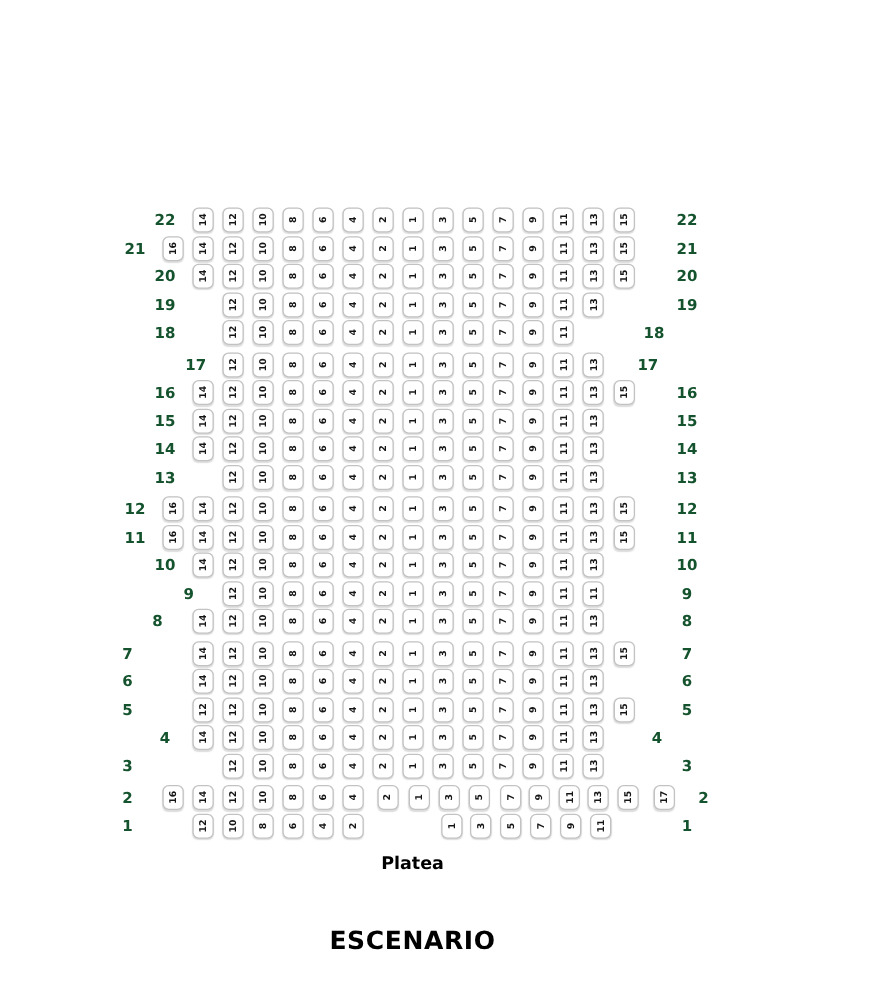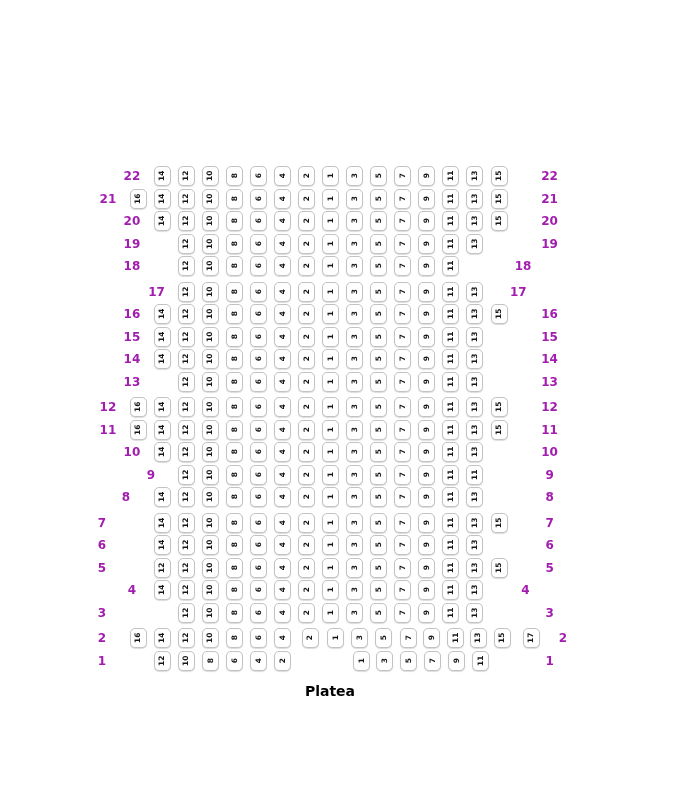--- a/index.html
+++ b/index.html
@@ -16,36 +16,37 @@
     box-sizing:border-box;
   }
   .seat span{
     transform:rotate(-90deg);
     font-family:"DejaVu Sans", sans-serif;
     font-size:7.5px;font-weight:bold;color:#151515;white-space:nowrap;line-height:1;
   }
   .row-label{
     position:absolute;transform:translate(-50%,-50%);
     font-family:"DejaVu Sans", sans-serif;
-    font-size:12px;font-weight:bold;color:#a21caf;line-height:1;
+    font-size:12px;font-weight:bold;color:#14532d;line-height:1;
   }
   .platea{
     position:absolute;left:330px;top:691px;transform:translate(-50%,-50%);
     font-size:14px;font-weight:bold;color:#000;
   }
   .escenario{
     position:absolute;left:330px;top:752px;transform:translate(-50%,-50%);
     font-size:20px;font-weight:bold;color:#000;letter-spacing:0.5px;
   }
 </style>
 </head>
 <body>
 
 <div id="seat-map">
   <div class="platea">Platea</div>
+  <div class="escenario">ESCENARIO</div>
 <div class="row-label" style="left: 131.982px; top: 176px;">22</div>
     <div class="row-label" style="left: 549.597px; top: 176px;">22</div>
     <div class="seat" style="left: 153.57px; top: 166px;">
       <span>14</span>
     </div>
     <div class="seat" style="left: 177.64px; top: 166px;">
       <span>12</span>
     </div>
     <div class="seat" style="left: 201.71px; top: 166px;">
       <span>10</span>

